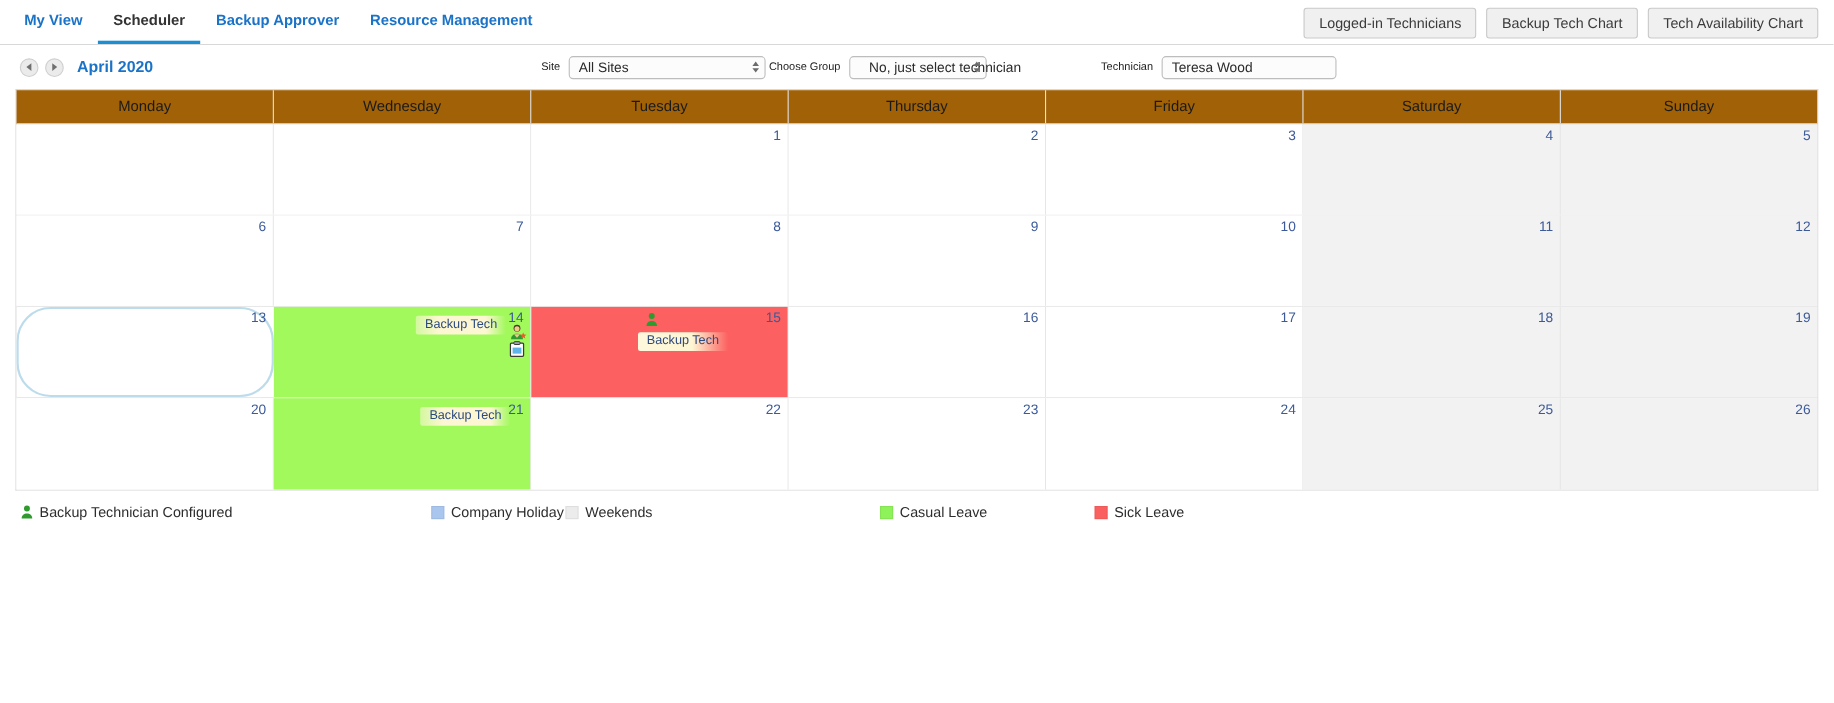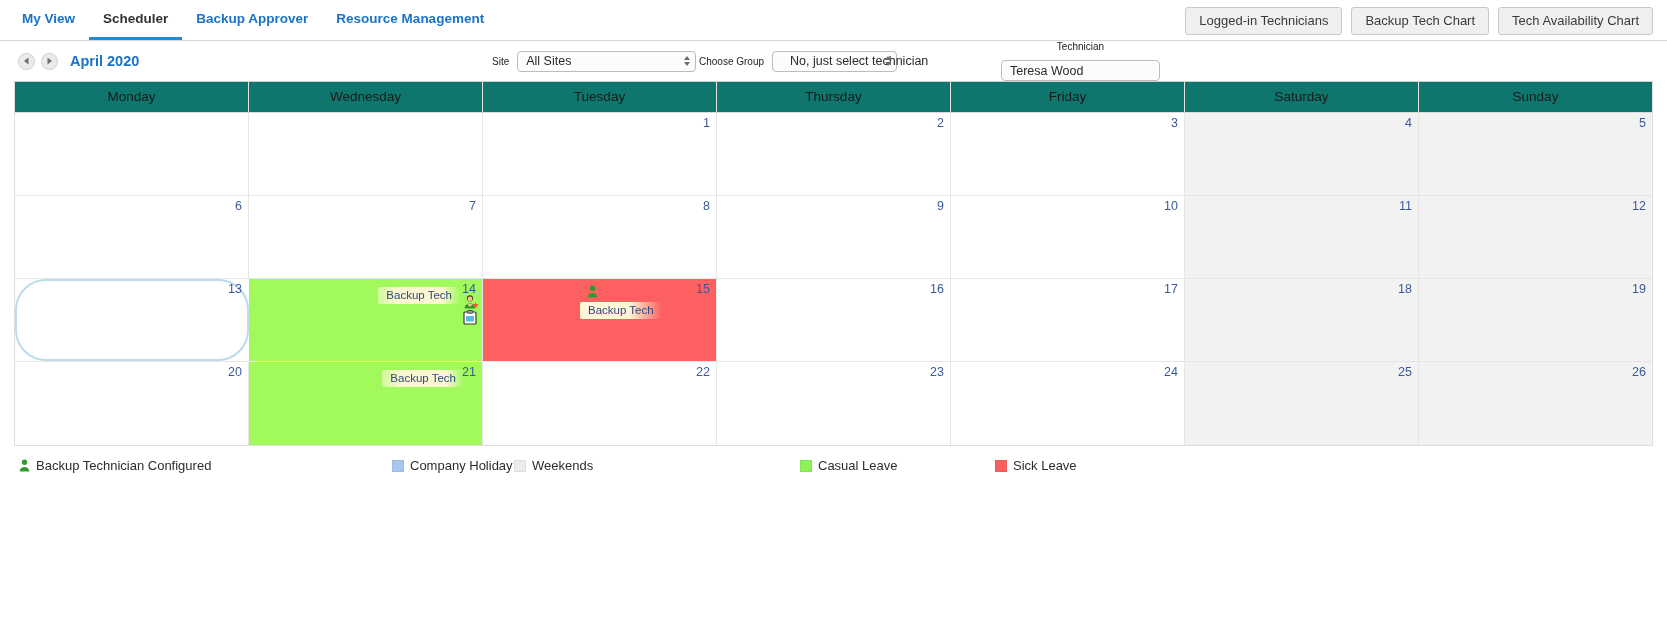--- a/index.html
+++ b/index.html
@@ -86,21 +86,21 @@
     white-space: nowrap;
   }
   .filter-group {
     position: absolute;
     display: flex;
     align-items: center;
     gap: 8px;
   }
   .fg-site { left: 492px; }
   .fg-group { left: 699px; }
-  .fg-tech { left: 1001px; flex-direction: column; }
+  .fg-tech { left: 1001px; }
   .flabel { font-size: 10px; color: #222222; white-space: nowrap; }
   .select {
     position: relative;
     background: #fcfcfc;
     border: 1px solid #bdbdbd;
     border-radius: 4px;
     height: 21px;
     font-size: 12.5px;
     color: #2a2a2a;
     display: flex;
@@ -128,21 +128,21 @@
   .sel-tech { width: 159px; padding-right: 8px; }
 
   
   .cal-wrap {
     margin: 0 14px;
     border: 1px solid #dddddd;
     border-top: 1px solid #d0d0d0;
   }
   .cal-head {
     display: flex;
-    background: #0f766e;
+    background: #a16207;
     border-bottom: 1px solid #dcdcdc;
   }
   .cal-head div {
     flex: 1 1 0;
     text-align: center;
     font-size: 13.5px;
     color: #1a1a1a;
     padding: 7px 0 8px;
     border-right: 1px solid #e2e2e2;
   }

